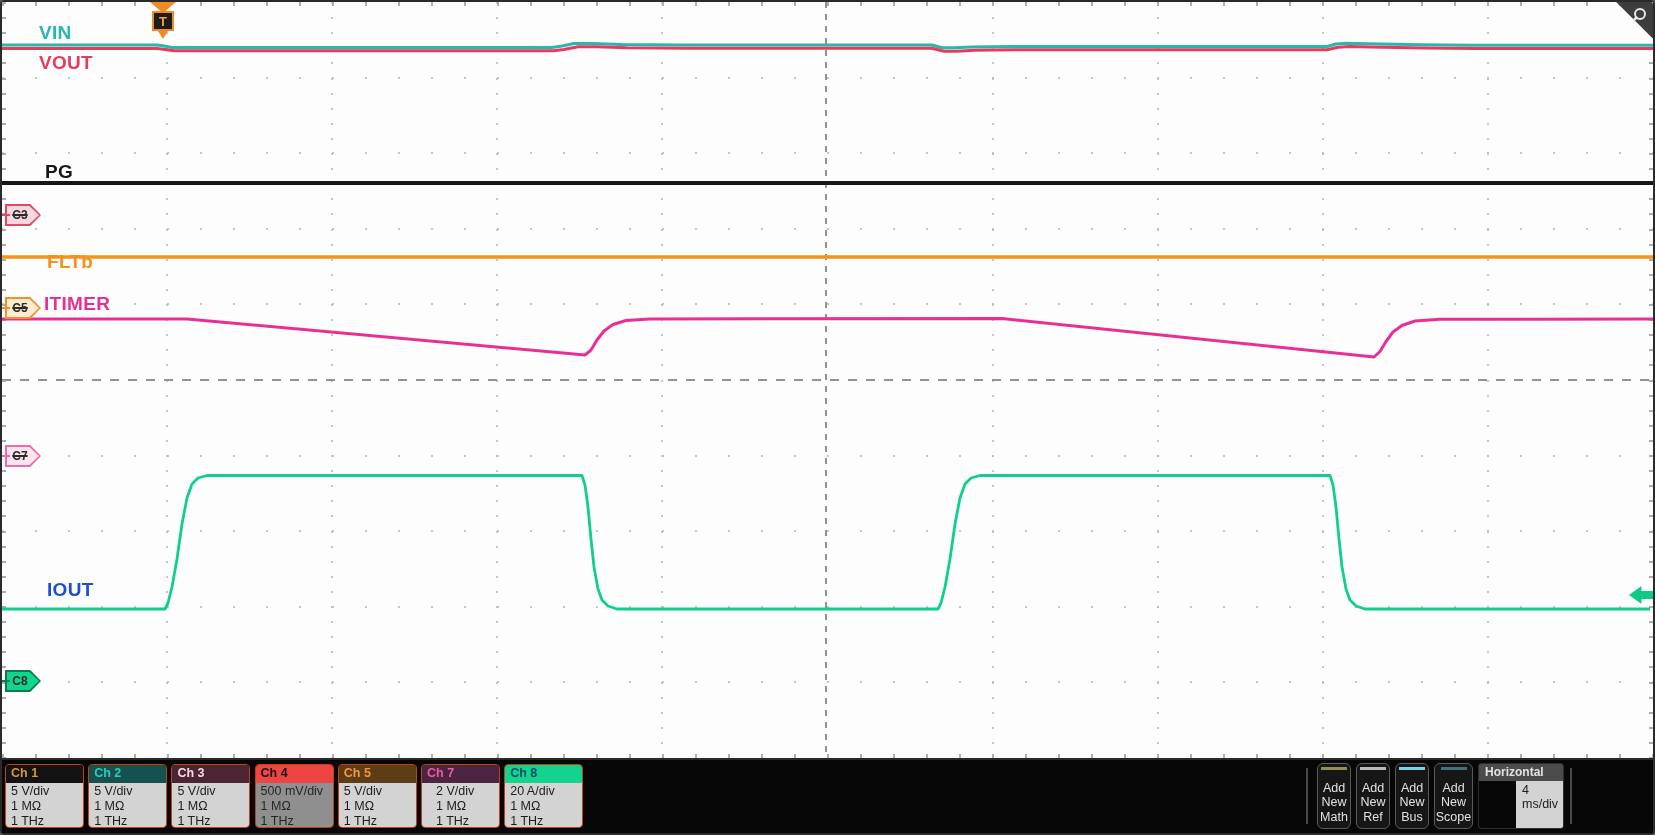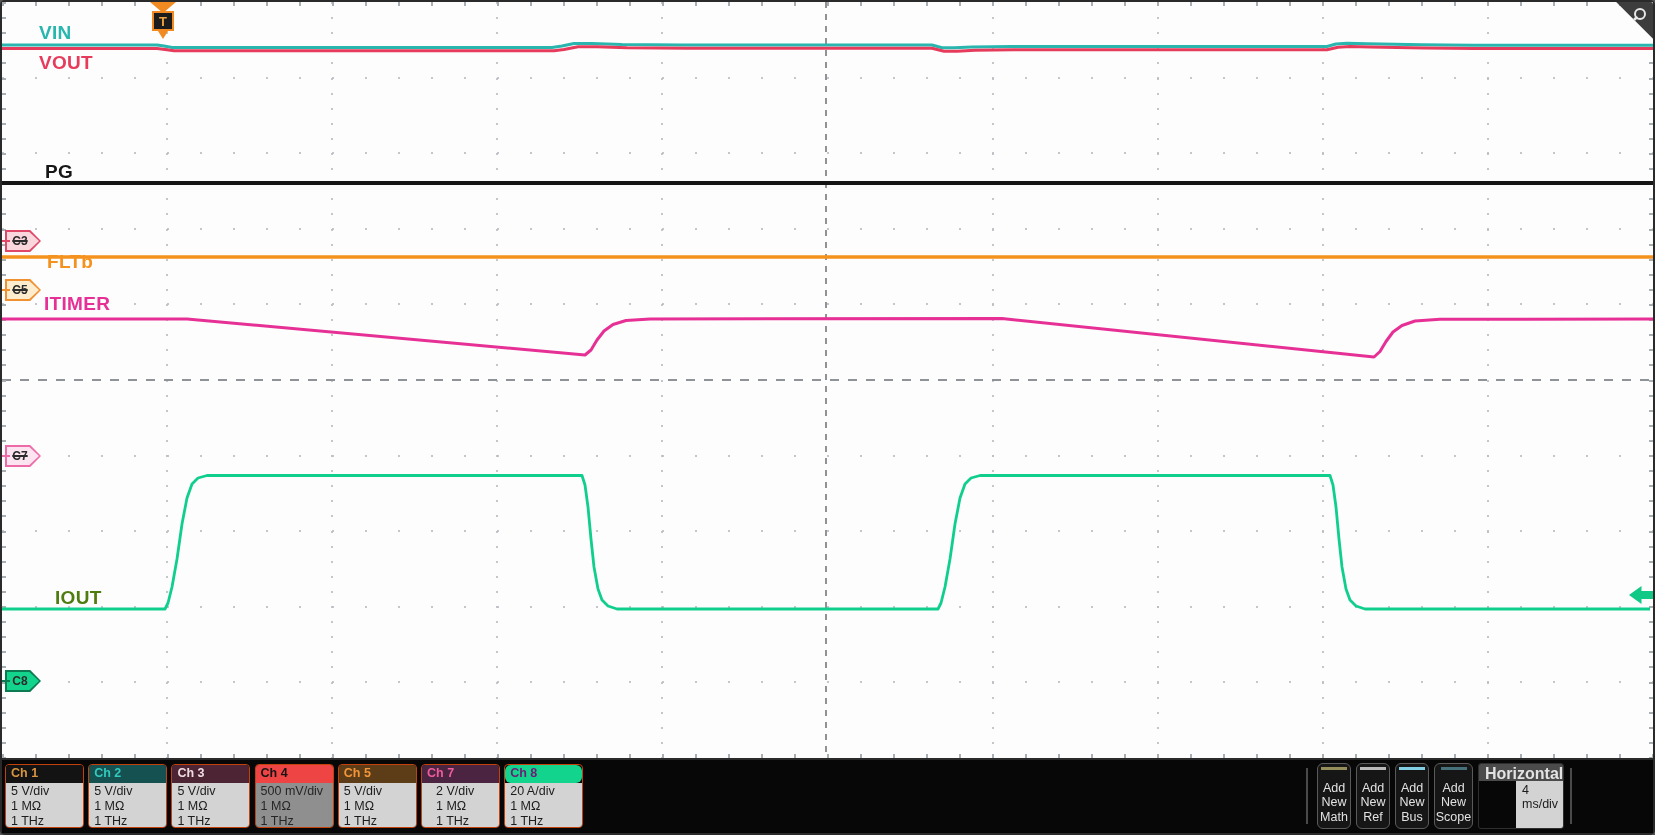--- a/index.html
+++ b/index.html
@@ -48,21 +48,21 @@
       border:1px solid #c2410c;}
   .chip-head{height:18px;font-size:12.5px;font-weight:bold;padding:1px 0 0 5px;}
   .chip-body{height:46px;font-size:12.5px;line-height:15.2px;padding:1px 0 0 5px;}
   .vsep{position:absolute;top:8px;width:2px;height:56px;background:#4a4a4a;}
   .addbtn{position:absolute;top:3px;height:66px;background:#161616;border:1.5px solid #5a5a5a;
       border-radius:6px;color:#e2e2e2;font-size:12.5px;text-align:center;line-height:14.5px;}
   .addbtn .accent{position:absolute;top:3px;left:50%;transform:translateX(-50%);width:26px;height:3px;}
   .addbtn .btxt{position:absolute;bottom:4px;width:100%;}
   .hpanel{position:absolute;top:3px;left:1476px;width:86px;height:66px;border-radius:3px;
       overflow:hidden;border:1px solid #2e2e2e;}
-  .hpanel-head{height:17px;background:#4b4b4b;color:#e3e3e3;font-size:16px;font-weight:bold;padding:1px 0 0 6px;}
+  .hpanel-head{height:17px;background:#4b4b4b;color:#e3e3e3;font-size:12px;font-weight:bold;padding:1px 0 0 6px;}
   .hpanel-body{height:49px;background:#d3d3d3;color:#1c1c1c;font-size:12.5px;padding:2px 0 0 6px;margin-left:37px;}
 </style>
 </head>
 <body>
 
 <div class="frame">
 
   <div id="plot">
     <div id="grid">
         <div class="gridline-v" style="left: 164.1px;"></div>
@@ -96,30 +96,30 @@
         <polyline points="0,255 1651,255" fill="none" stroke="#f5921e" stroke-width="3.5" stroke-linejoin="round"></polyline>
         <polyline points="0,317 185,317 583,353 589,348 595,338 602,329 611,322.5 624,318.5 648,317 1000,316.5 1372,355 1378,349.5 1384,339.5 1391,330 1400,323.5 1413,319 1438,317.3 1651,317" fill="none" stroke="#e73095" stroke-width="3" stroke-linejoin="round"></polyline>
         <polyline points="0,607 163,607 166,601 170,585 175,557 180,522 185,496 190,482 196,476 205,473.5 580,473.5 583,483 586,505 589,537 592,565 596,587 600,598 606,604 615,607 936,607 939,601 943,585 948,557 953,522 958,496 963,482 969,476 978,473.5 1328,473.5 1331,483 1334,505 1337,537 1340,565 1344,587 1348,598 1354,604 1363,607 1648,607" fill="none" stroke="#10cf8d" stroke-width="2.8" stroke-linejoin="round"></polyline>
       </svg>
     <div id="trace-labels">
         <div class="trace-label" style="left: 37px; top: 20px; color: rgb(41, 182, 174);">VIN</div>
         <div class="trace-label" style="left: 37px; top: 50px; color: rgb(231, 59, 92);">VOUT</div>
         <div class="trace-label" style="left: 43px; top: 159px; color: rgb(22, 22, 22);">PG</div>
         <div class="trace-label" style="left: 45px; top: 231px; color: rgb(245, 146, 30); margin-top: 18px;">FLTb</div>
         <div class="trace-label" style="left: 42px; top: 291px; color: rgb(231, 48, 149);">ITIMER</div>
-        <div class="trace-label" style="left: 53px; top: 577px; color: #4d7c0f; margin-top: 8px;">IOUT</div>
+        <div class="trace-label" style="left: 45px; top: 577px; color: #1d4ed8;">IOUT</div>
       </div>
     <div id="flags">
-        <div class="chan-flag" style="top: 228px; justify-content: center;">
+        <div class="chan-flag" style="top: 202px; justify-content: center;">
           <div class="flag-outer" style="background: rgb(224, 72, 104);"></div>
           <div class="flag-inner" style="background: rgb(250, 215, 221);"></div>
           <div class="flag-stub" style="background: rgb(224, 72, 104);"></div>
           <span class="flag-text flag-strike">C3</span>
         </div>
-        <div class="chan-flag" style="top: 277px;">
+        <div class="chan-flag" style="top: 295px;">
           <div class="flag-outer" style="background: rgb(240, 144, 48);"></div>
           <div class="flag-inner" style="background: rgb(253, 236, 205);"></div>
           <div class="flag-stub" style="background: rgb(240, 144, 48);"></div>
           <span class="flag-text flag-strike">C5</span>
         </div>
         <div class="chan-flag" style="top: 443px;">
           <div class="flag-outer" style="background: rgb(239, 106, 168);"></div>
           <div class="flag-inner" style="background: rgb(252, 228, 240);"></div>
           <div class="flag-stub" style="background: rgb(239, 106, 168);"></div>
           <span class="flag-text flag-strike">C7</span>
@@ -192,21 +192,21 @@
         </div>
         <div class="chip" style="left: 419px;">
           <div class="chip-head" style="background: rgb(74, 36, 64); color: rgb(239, 92, 157);">Ch 7</div>
           <div class="chip-body" style="background: rgb(211, 211, 211); color: rgb(28, 28, 28); padding-left: 14px;">
             <div>2 V/div</div>
             <div>1 MΩ</div>
             <div>1 THz</div>
           </div>
         </div>
         <div class="chip" style="left: 502.2px;">
-          <div class="chip-head" style="background: rgb(18, 212, 140); color: #701a75; border-radius: 6px;">Ch 8</div>
+          <div class="chip-head" style="background: rgb(18, 212, 140); color: #0c4a6e;">Ch 8</div>
           <div class="chip-body" style="background: rgb(211, 211, 211); color: rgb(28, 28, 28);">
             <div>20 A/div</div>
             <div>1 MΩ</div>
             <div>1 THz</div>
           </div>
         </div>
       </div>
     <div class="vsep" style="left:1304px"></div>
     <div id="addbtns">
         <div class="addbtn" style="left: 1315px; width: 34px;">

